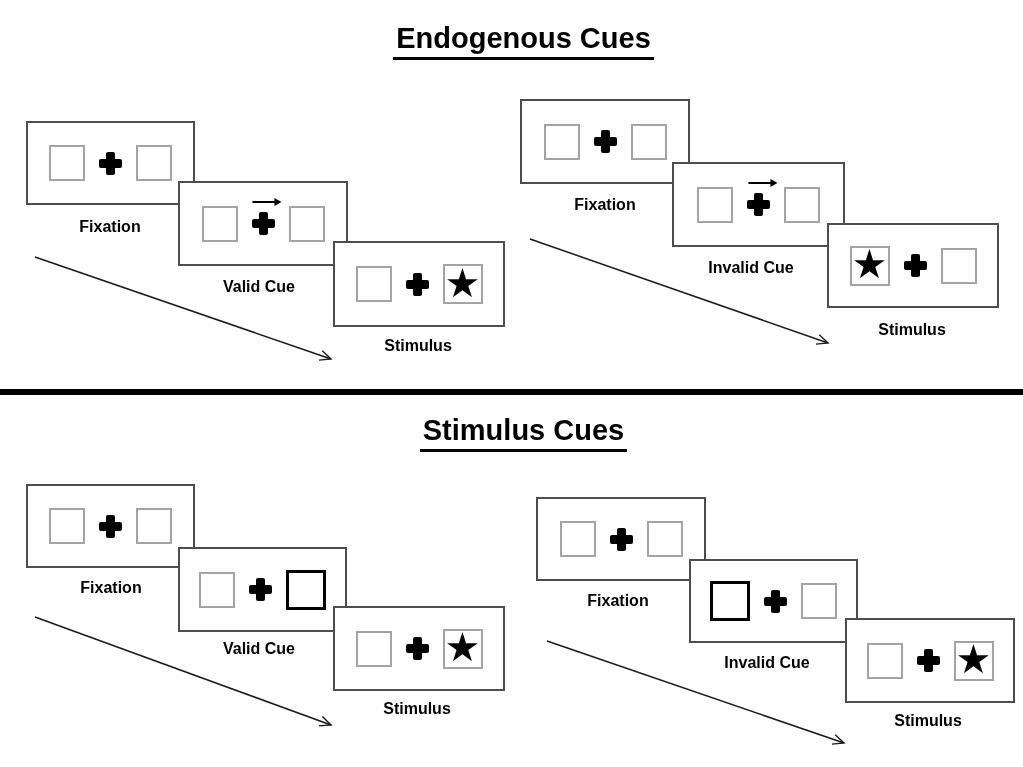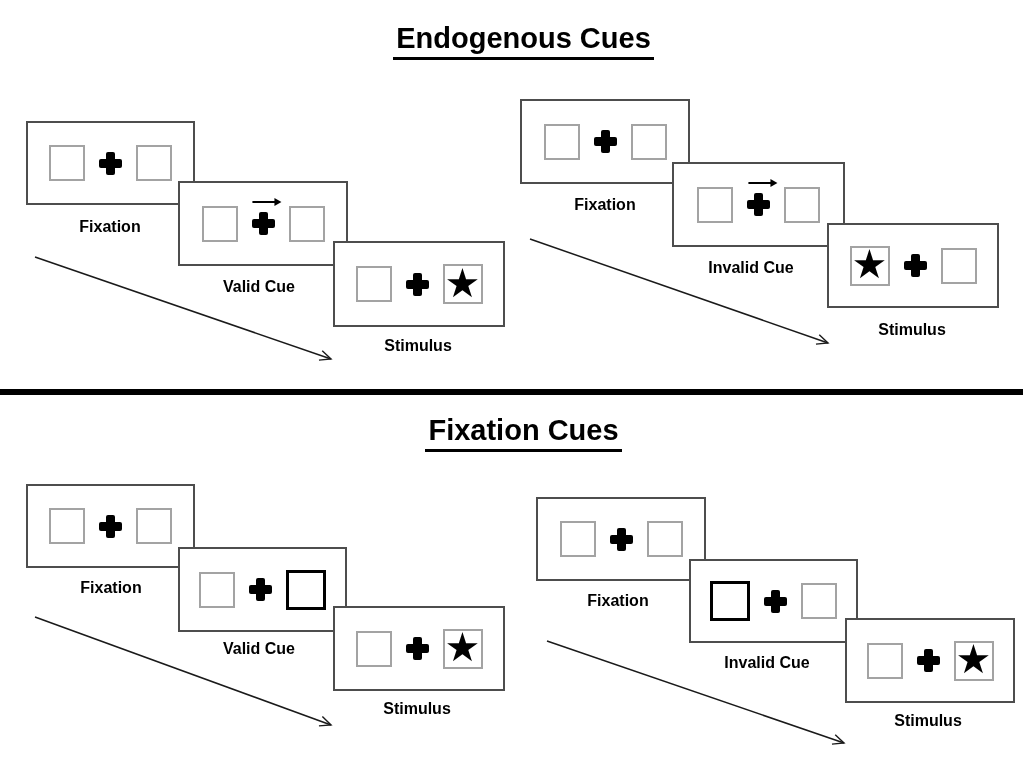--- a/index.html
+++ b/index.html
@@ -135,21 +135,21 @@
       <span class="mid">
         <span class="plus"></span>
       </span>
       <span class="sq"></span>
     </div>
   <div class="lbl" style="left:912px;top:321px">Stimulus</div>
 
   <div class="divider"></div>
 
   <div class="title-row" style="top:414px">
-    <span class="title">Fixation Cues</span>
+    <span class="title">Stimulus Cues</span>
   </div>
 
   <div class="card" style="left:26px;top:484px;width:169px;height:84px">
       <span class="sq"></span>
       <span class="mid">
         <span class="plus"></span>
       </span>
       <span class="sq"></span>
     </div>
   <div class="lbl" style="left:111px;top:579px">Fixation</div>

